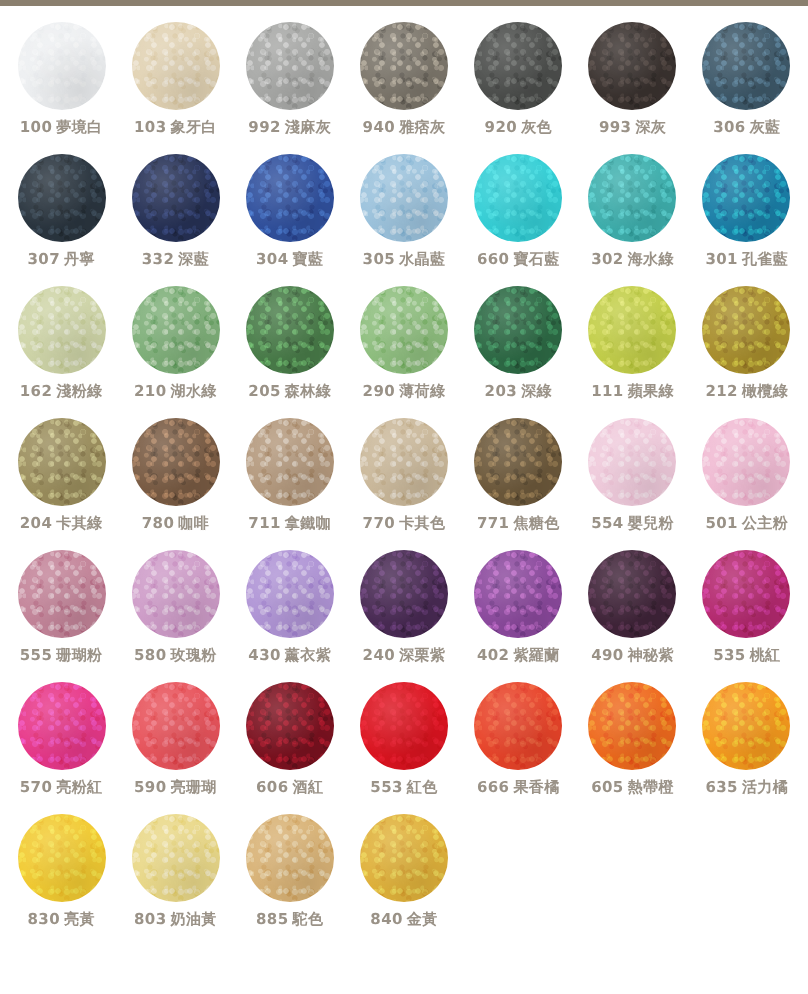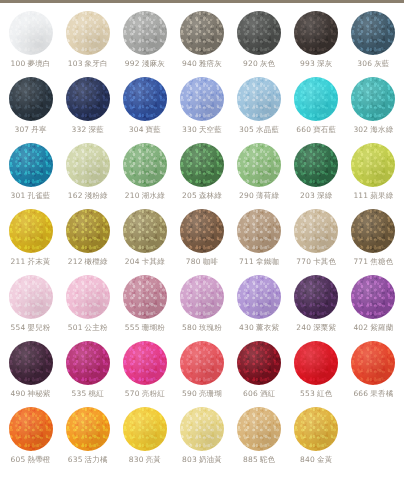--- a/index.html
+++ b/index.html
@@ -36,20 +36,21 @@
     grid-auto-rows: 66px;
     row-gap: 0px;
     column-gap: 0px;
     margin-top: 5px;
   }
   .cell {
     display: flex;
     flex-direction: column;
     align-items: center;
     justify-content: flex-start;
+    font-weight: bold;
   }
   .swatch {
     width: 44px;
     height: 44px;
     border-radius: 50%;
     position: relative;
     overflow: hidden;
     background-color: #cccccc;
   }
   
@@ -135,24 +136,20 @@
       </div>
       <div class="cell">
         <div class="swatch" style="background-color: rgb(39, 50, 87);"></div>
         <div class="label"><span class="code">332</span><span class="cname">深藍</span></div>
       </div>
       <div class="cell">
         <div class="swatch" style="background-color: rgb(49, 81, 158);"></div>
         <div class="label"><span class="code">304</span><span class="cname">寶藍</span></div>
       </div>
       <div class="cell">
-        <div class="swatch" style="background-color: rgb(147, 166, 221);"></div>
-        <div class="label"><span class="code">330</span><span class="cname">天空藍</span></div>
-      </div>
-      <div class="cell">
         <div class="swatch" style="background-color: rgb(156, 195, 221);"></div>
         <div class="label"><span class="code">305</span><span class="cname">水晶藍</span></div>
       </div>
       <div class="cell">
         <div class="swatch" style="background-color: rgb(53, 207, 214);"></div>
         <div class="label"><span class="code">660</span><span class="cname">寶石藍</span></div>
       </div>
       <div class="cell">
         <div class="swatch" style="background-color: rgb(63, 176, 174);"></div>
         <div class="label"><span class="code">302</span><span class="cname">海水綠</span></div>
@@ -177,24 +174,20 @@
         <div class="swatch" style="background-color: rgb(143, 191, 127);"></div>
         <div class="label"><span class="code">290</span><span class="cname">薄荷綠</span></div>
       </div>
       <div class="cell">
         <div class="swatch" style="background-color: rgb(46, 107, 70);"></div>
         <div class="label"><span class="code">203</span><span class="cname">深綠</span></div>
       </div>
       <div class="cell">
         <div class="swatch" style="background-color: rgb(195, 207, 74);"></div>
         <div class="label"><span class="code">111</span><span class="cname">蘋果綠</span></div>
-      </div>
-      <div class="cell">
-        <div class="swatch" style="background-color: rgb(217, 179, 31);"></div>
-        <div class="label"><span class="code">211</span><span class="cname">芥末黃</span></div>
       </div>
       <div class="cell">
         <div class="swatch" style="background-color: rgb(169, 143, 46);"></div>
         <div class="label"><span class="code">212</span><span class="cname">橄欖綠</span></div>
       </div>
       <div class="cell">
         <div class="swatch" style="background-color: rgb(156, 143, 94);"></div>
         <div class="label"><span class="code">204</span><span class="cname">卡其綠</span></div>
       </div>
       <div class="cell">

